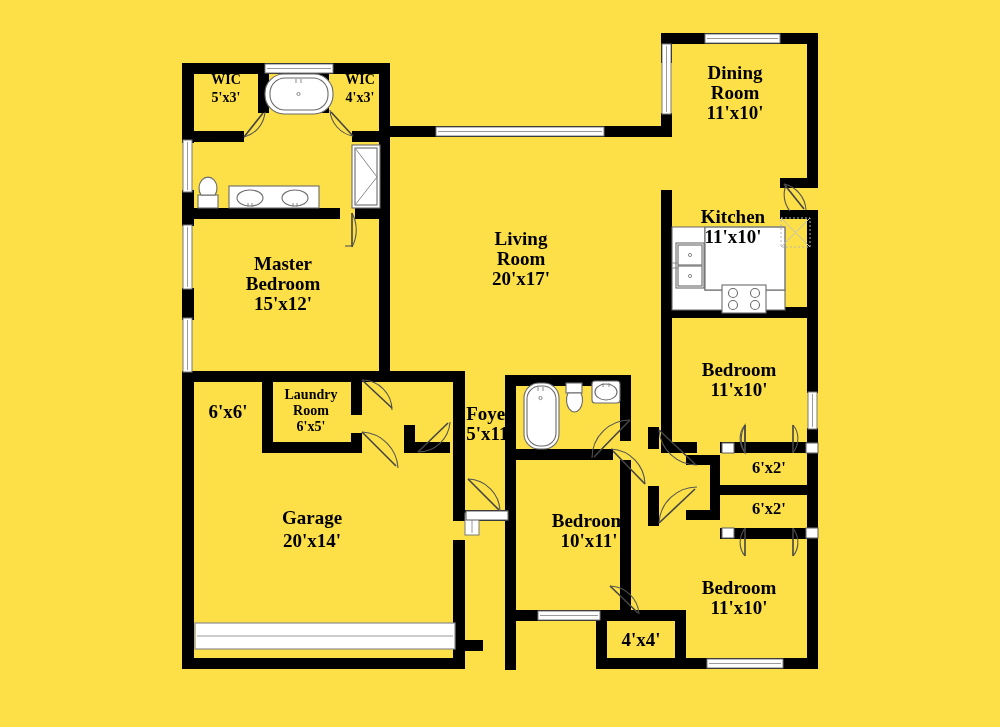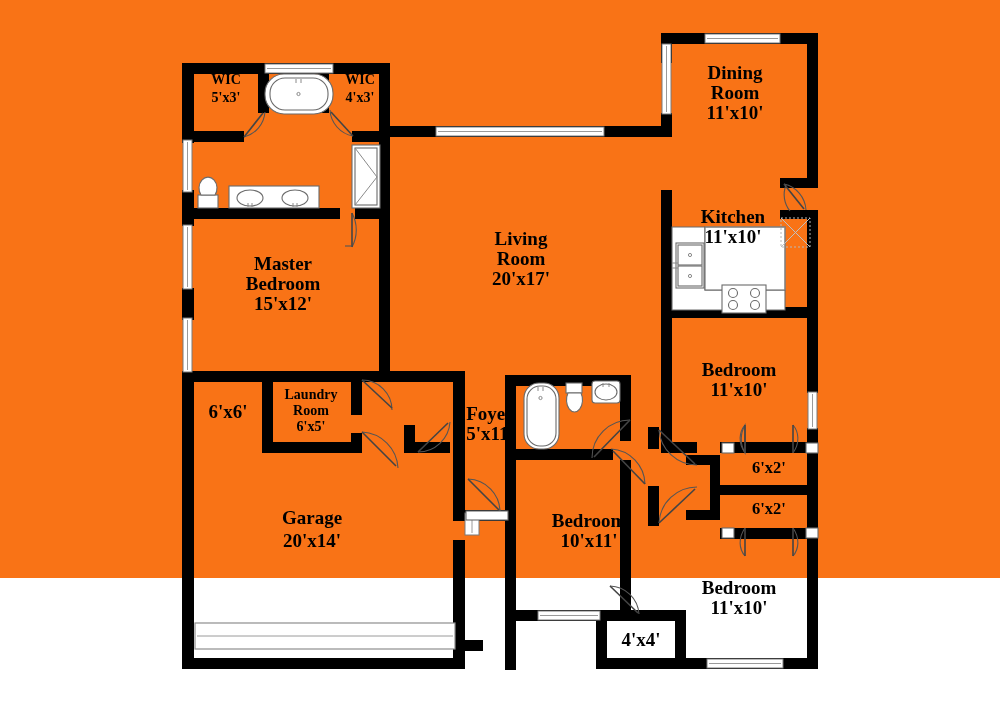--- a/index.html
+++ b/index.html
@@ -9,22 +9,22 @@
   }
   body {
     width: 1000px;
     height: 727px;
     font-family: "Liberation Serif", "DejaVu Serif", serif;
     overflow: hidden;
   }
   #floorplan-root {
     position: relative;
     width: 1000px;
-    height: 578px;
-    background: #f97316;
+    height: 727px;
+    background: #fde047;
   }
   svg#plan {
     display: block;
     width: 1000px;
     height: 727px;
   }
   .wall { fill: #000000; }
   .fixture {
     fill: #ffffff;
     stroke: #6b6b6b;

